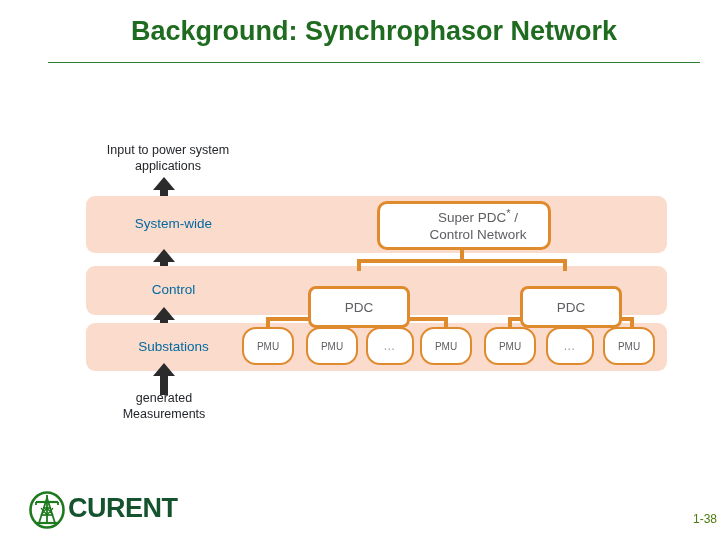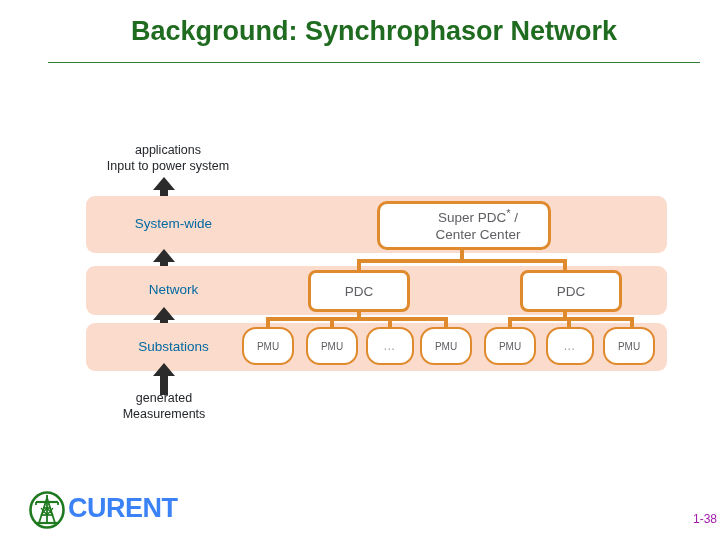--- a/index.html
+++ b/index.html
@@ -77,21 +77,21 @@
     display:flex;
     align-items:center;
     justify-content:center;
     text-align:center;
     color:#5E5E63;
     z-index:4;
   }
   .node.super{
     font-size:13.5px;line-height:17px;border-radius:10px;
   }
-  .node.pdc{font-size:13.5px;}
+  .node.pdc{font-size:13.5px;margin-top:16px;}
   .node.pmu{font-size:10px;border-width:2.5px;border-radius:14px;}
   .node.dots{font-size:12px;letter-spacing:1.5px;color:#9A9AA0;}
   sup.ast{font-size:11px;vertical-align:super;line-height:0;}
 
   
   .conn{
     position:absolute;
     background:#E08A2E;
     z-index:2;
   }
@@ -103,56 +103,56 @@
     font-size:9.5px;
     white-space:nowrap;
     letter-spacing:0.3px;
   }
 
   
   .logo{position:absolute;left:14px;top:489px;width:175px;height:42px;}
   .logo-text{
     position:absolute;left:40px;top:4px;
     font-size:27px;font-weight:bold;
-    color:#3b82f6;letter-spacing:-0.5px;
+    color:#14532d;letter-spacing:-0.5px;
     font-family:"Liberation Sans", sans-serif;
   }
   .pagenum{
     position:absolute;right:17px;top:512px;
-    font-size:12px;color:#a21caf;
+    font-size:12px;color:#4d7c0f;
   }
 </style>
 </head>
 <body>
 
 <div id="slide">
 
   <div class="title">Background: Synchrophasor Network</div>
   <div class="title-rule"></div>
 
   <div class="callout" style="left:64px;top:142px;width:180px;">
+    <div>Input to power system</div>
     <div>applications</div>
-    <div>Input to power system</div>
   </div>
 
   <div class="blockarrow" style="left:139px;top:177px;">
     <div class="head"></div>
     <div class="shaft"></div>
   </div>
 
   <div class="band" style="left:72px;top:196px;width:581px;height:57px;"></div>
   <div class="band-label" style="left:72px;top:216px;width:175px;">System-wide</div>
 
   <div class="blockarrow" style="left:139px;top:249px;">
     <div class="head"></div>
     <div class="shaft"></div>
   </div>
 
   <div class="band" style="left:72px;top:266px;width:581px;height:49px;"></div>
-  <div class="band-label" style="left:72px;top:282px;width:175px;">Network</div>
+  <div class="band-label" style="left:72px;top:282px;width:175px;">Control</div>
 
   <div class="blockarrow" style="left:139px;top:307px;">
     <div class="head"></div>
     <div class="shaft"></div>
   </div>
 
   <div class="band" style="left:72px;top:323px;width:581px;height:48px;"></div>
   <div class="band-label" style="left:72px;top:339px;width:175px;">Substations</div>
 
   <div class="blockarrow" style="left:139px;top:363px;">
@@ -182,21 +182,21 @@
   <div class="conn" style="left:549px;top:310px;width:4px;height:10px;"></div>
 
   <div class="conn" style="left:494px;top:317px;width:126px;height:4px;"></div>
   <div class="conn" style="left:494px;top:317px;width:4px;height:10px;"></div>
   <div class="conn" style="left:553px;top:317px;width:4px;height:10px;"></div>
   <div class="conn" style="left:616px;top:317px;width:4px;height:10px;"></div>
 
   <div class="node super" style="left:363px;top:201px;width:174px;height:49px;padding-left:28px;">
     <div>
       <span>Super PDC</span><sup class="ast">*</sup><span> /</span><br>
-      <span>Center Center</span>
+      <span>Control Network</span>
     </div>
   </div>
 
   <div class="node pdc" style="left:294px;top:270px;width:102px;height:42px;">
     <span>PDC</span>
   </div>
 
   <div class="node pdc" style="left:506px;top:270px;width:102px;height:42px;">
     <span>PDC</span>
   </div>

